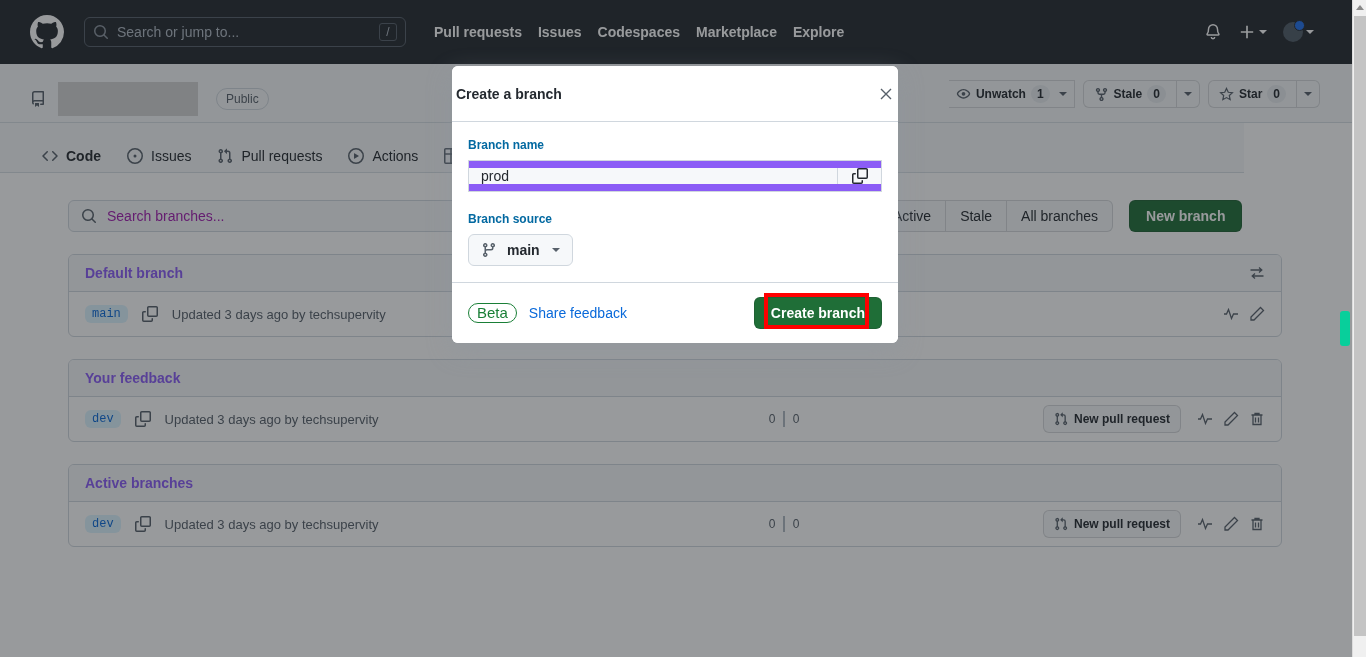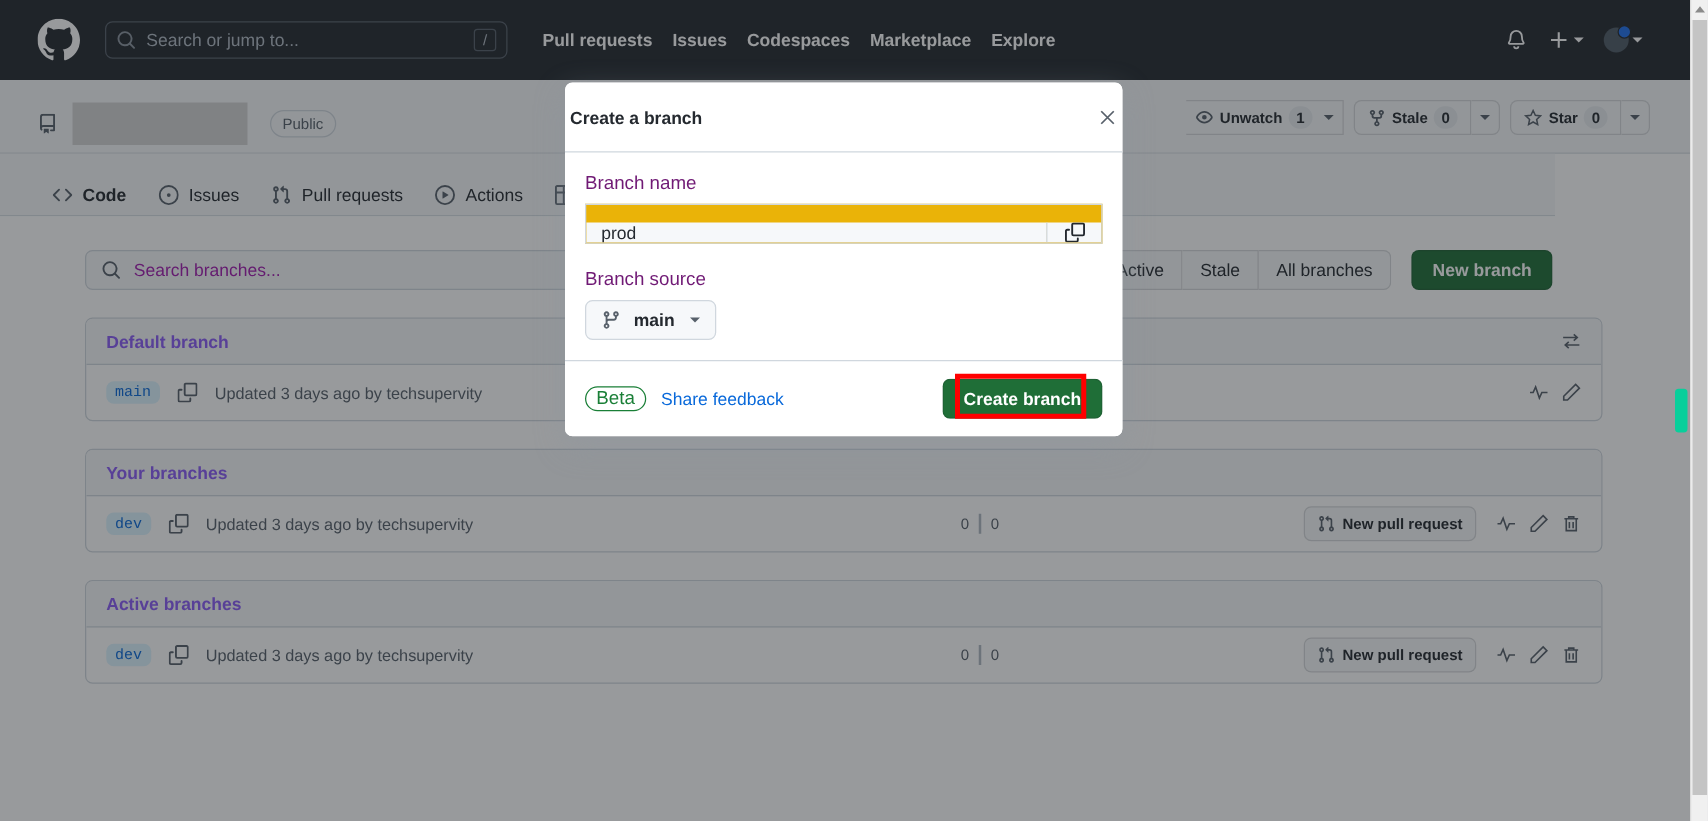--- a/index.html
+++ b/index.html
@@ -293,30 +293,30 @@
     padding: 0 4px;
     background: #ffffff;
   }
   .modal-title { font-size: 14px; font-weight: bold; color: #24292f; }
   .modal-close {
     margin-left: auto;
     width: 16px; height: 16px; color: #57606a;
   }
   .modal-body { padding: 16px; }
   .field-label {
-    font-size: 15px; font-weight: normal; color: #701a75;
+    font-size: 12px; font-weight: bold; color: #0369a1;
     margin-bottom: 8px; display: block;
   }
   .input-wrap {
-    display: flex; align-items: flex-end;
+    display: flex; align-items: center;
     border: 1px solid #d0d7de;
     border-radius: 0;
     height: 32px;
     overflow: hidden;
-    background: #eab308;
+    background: #8b5cf6;
     margin-bottom: 20px;
   }
   .input-wrap .txtin {
     flex: 1;
     border: none; outline: none;
     background: #f6f8fa;
     padding: 0 12px;
     font-size: 14px; color: #24292f;
     font-family: "Liberation Sans", sans-serif;
   }
@@ -546,21 +546,21 @@
             </svg>
           <svg class="ricon" viewBox="0 0 16 16" fill="none" stroke="currentColor" stroke-width="1.3">
               <path d="M11.5 1.5 14.5 4.5 5 14H2v-3Z"></path>
             </svg>
         </div>
       </div>
     </div>
 
     <div class="card">
       <div class="card-head">
-        <span>Your branches</span>
+        <span>Your feedback</span>
       </div>
       <div class="branch-row">
         <span class="branch-chip">dev</span>
         <svg class="copy-icon" viewBox="0 0 16 16" fill="currentColor">
             <path d="M0 6.75C0 5.784.784 5 1.75 5h1.5a.75.75 0 0 1 0 1.5h-1.5a.25.25 0 0 0-.25.25v7.5c0 .138.112.25.25.25h7.5a.25.25 0 0 0 .25-.25v-1.5a.75.75 0 0 1 1.5 0v1.5A1.75 1.75 0 0 1 9.25 16h-7.5A1.75 1.75 0 0 1 0 14.25Z"></path>
             <path d="M5 1.75C5 .784 5.784 0 6.75 0h7.5C15.216 0 16 .784 16 1.75v7.5A1.75 1.75 0 0 1 14.25 11h-7.5A1.75 1.75 0 0 1 5 9.25Zm1.75-.25a.25.25 0 0 0-.25.25v7.5c0 .138.112.25.25.25h7.5a.25.25 0 0 0 .25-.25v-7.5a.25.25 0 0 0-.25-.25Z"></path>
           </svg>
         <span class="branch-meta">Updated 3 days ago by techsupervity</span>
         <span class="grow"></span>
         <div class="divergence">

